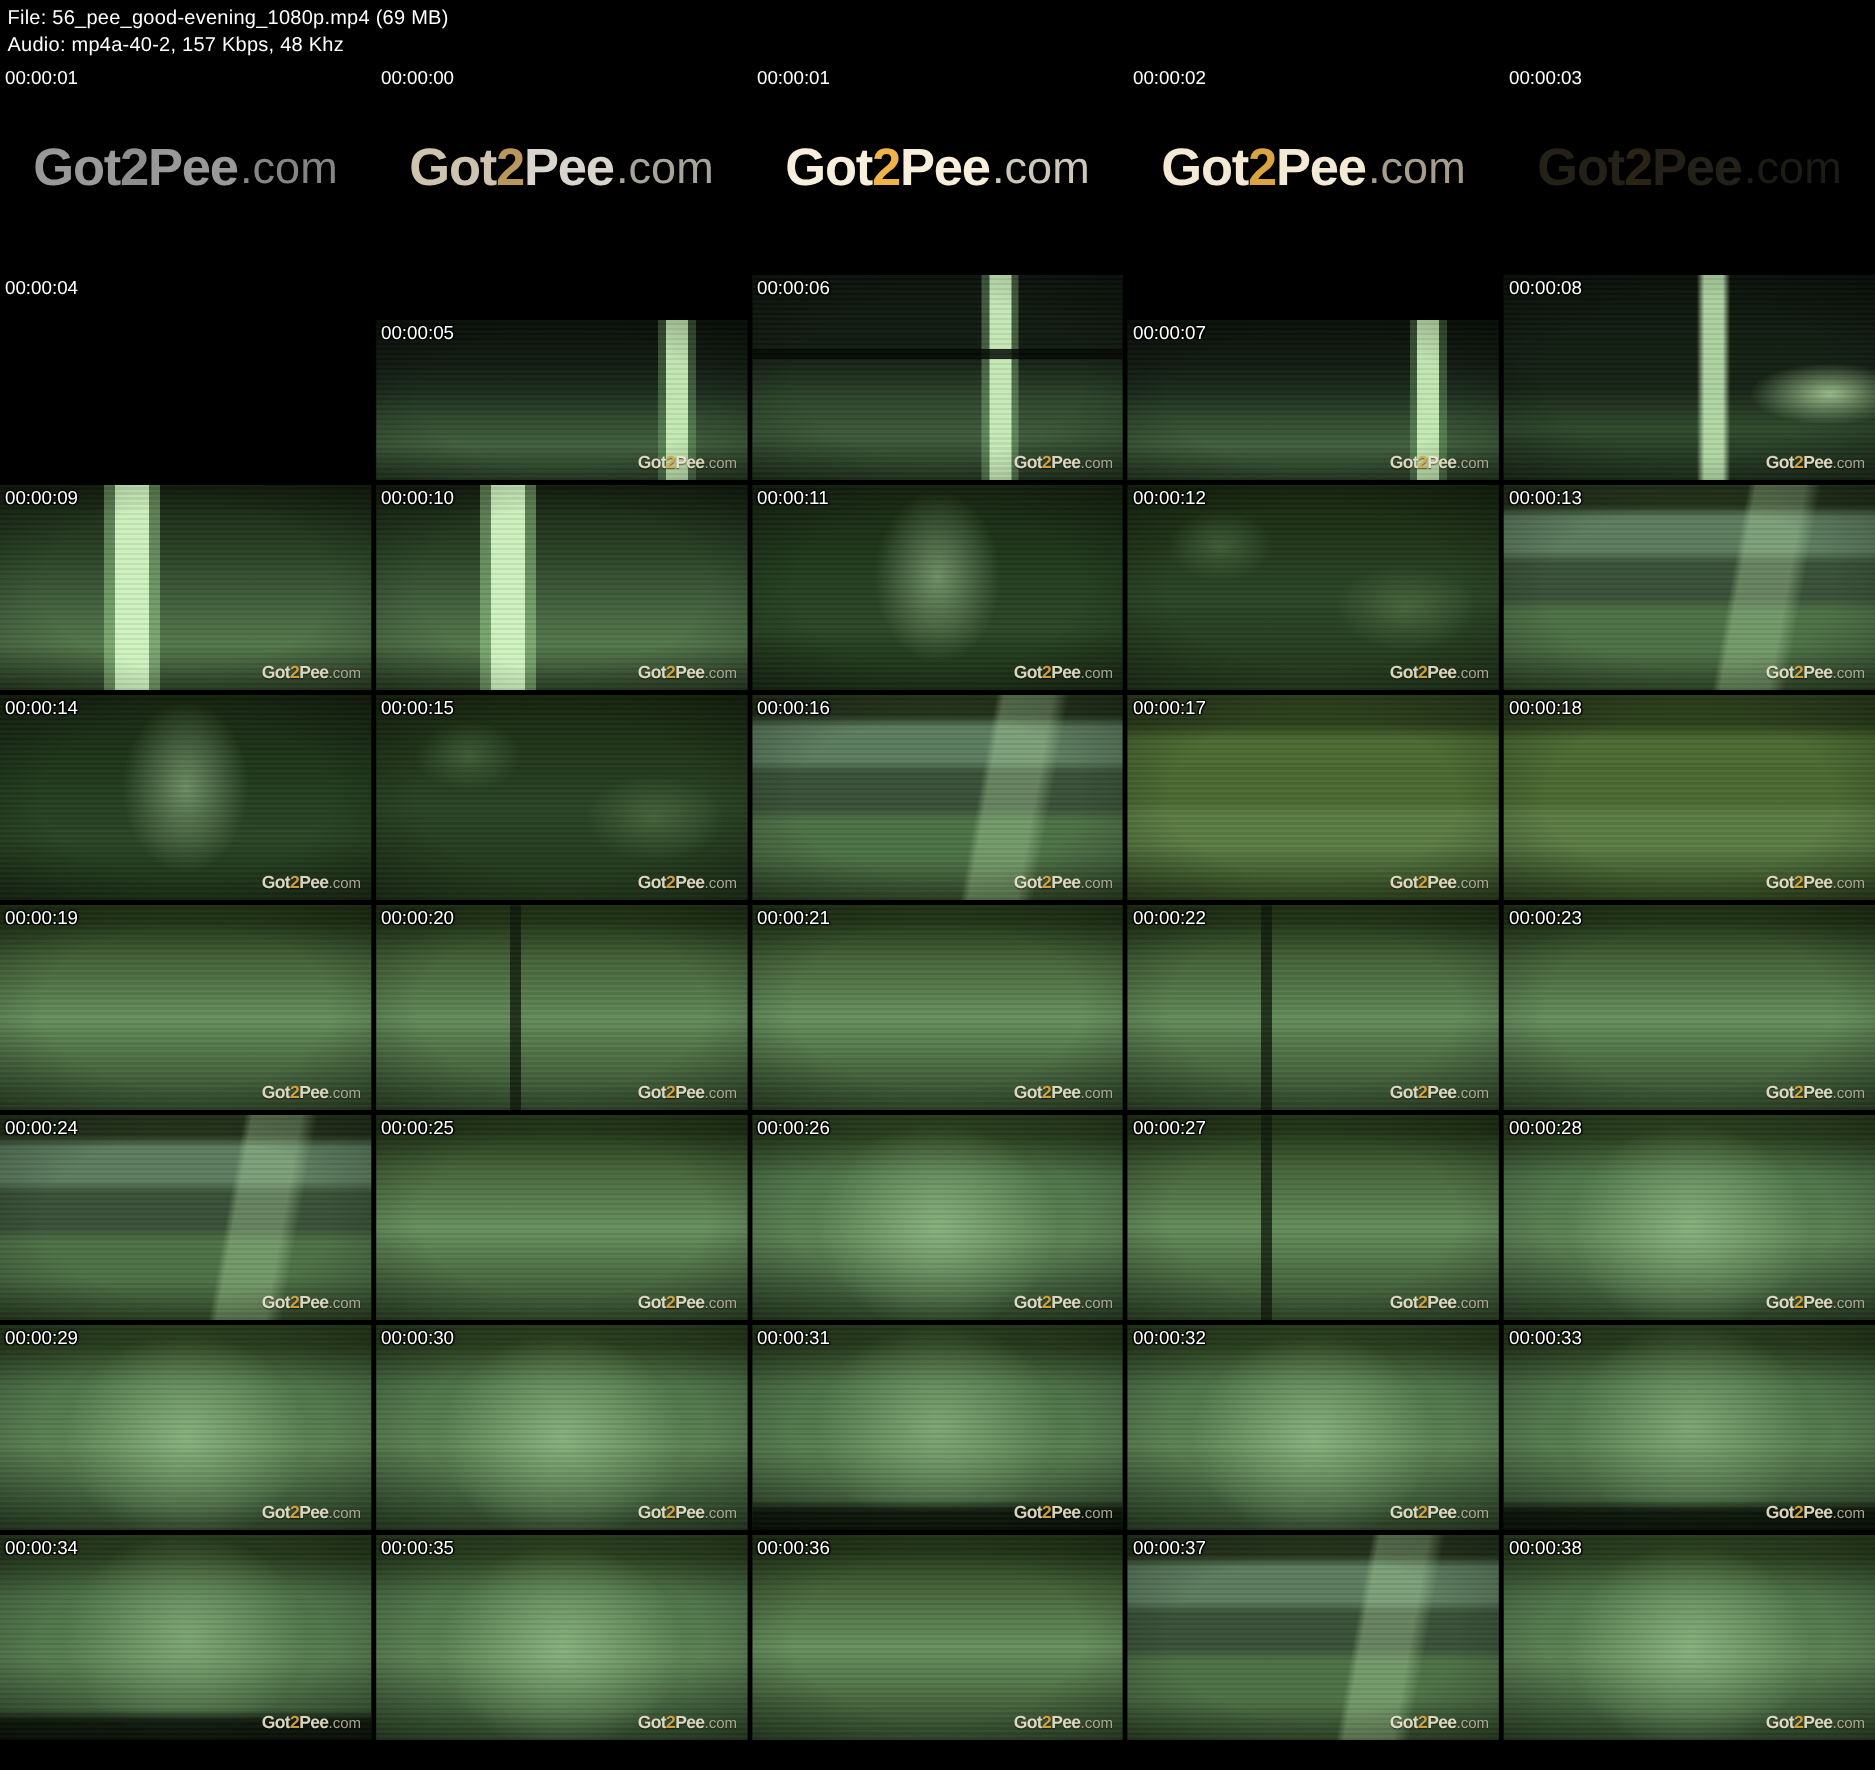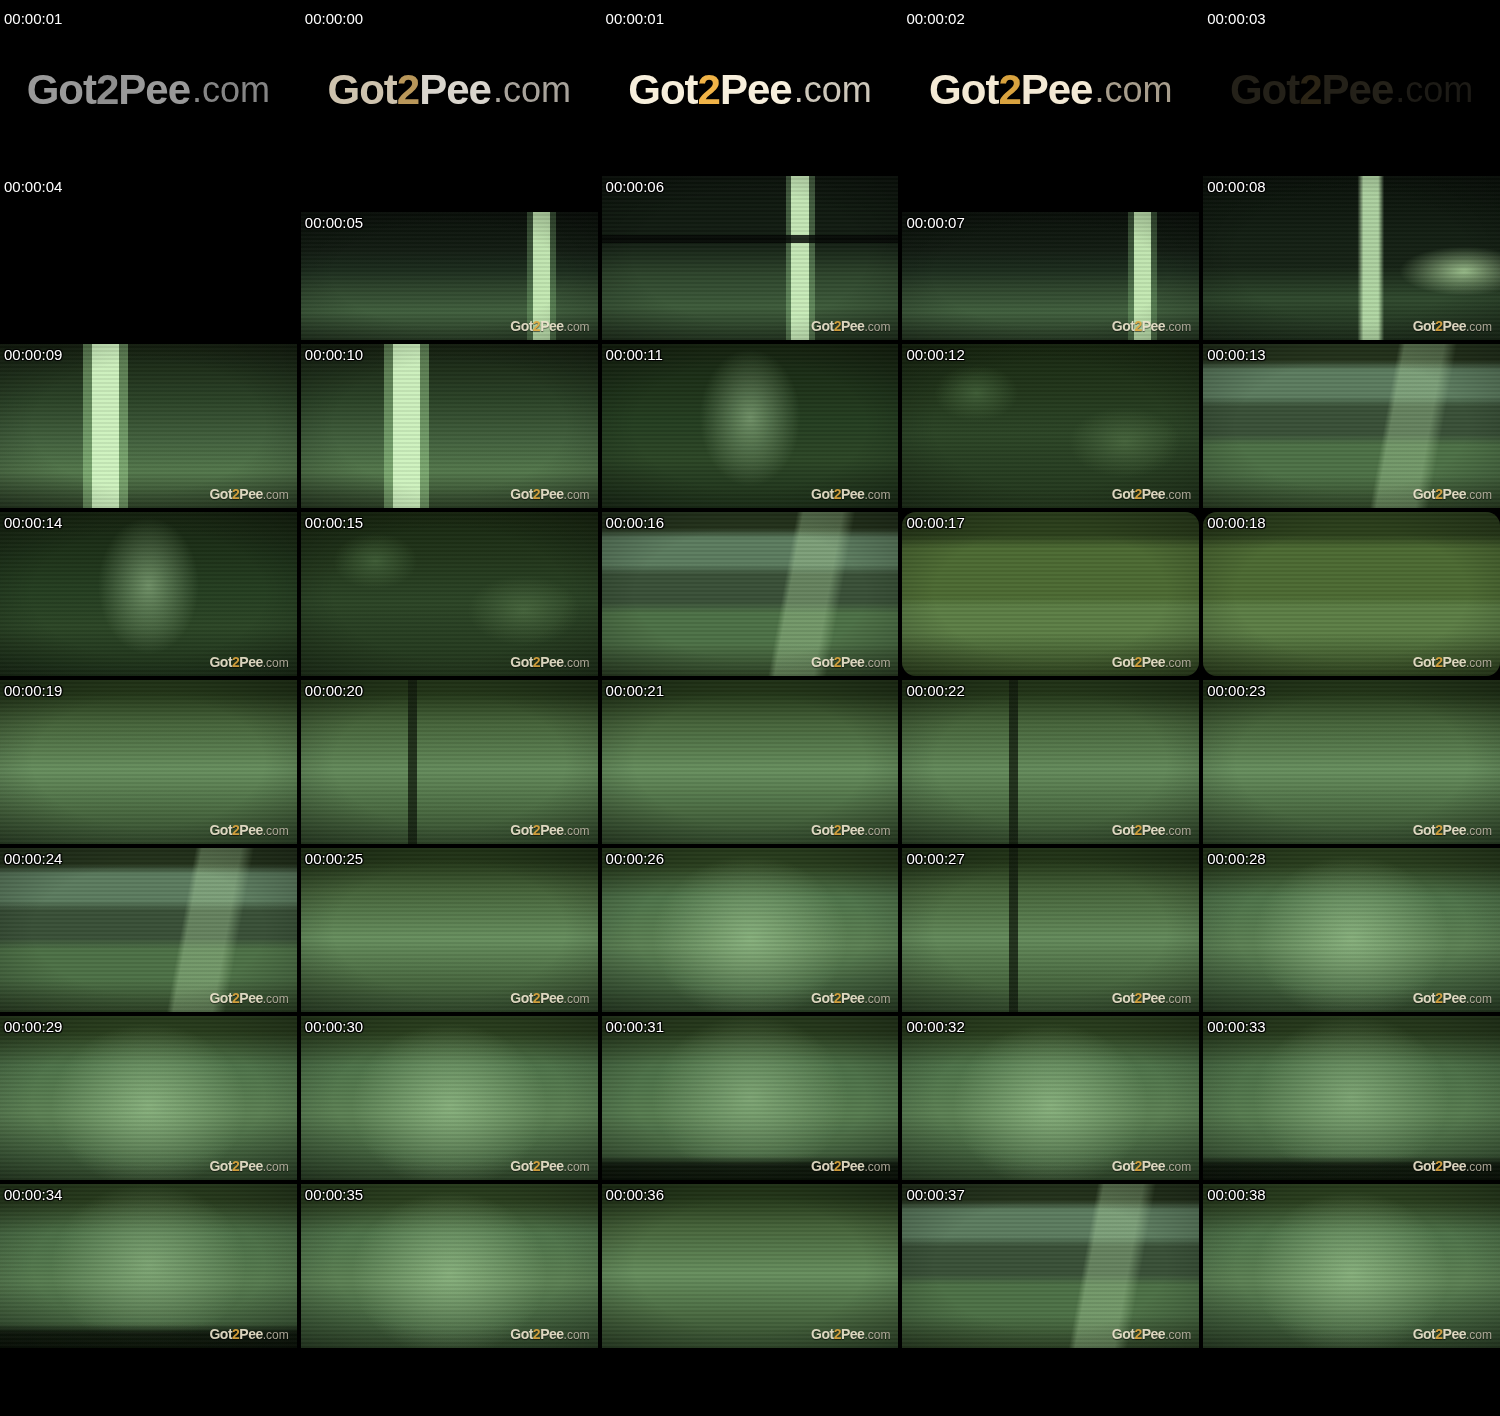--- a/index.html
+++ b/index.html
@@ -122,21 +122,21 @@
   .v-f2 { background:
     radial-gradient(ellipse 60px 40px at 25% 30%, rgba(90,130,80,.5), transparent 70%),
     radial-gradient(ellipse 80px 50px at 75% 60%, rgba(110,150,95,.4), transparent 70%),
     linear-gradient(180deg, #17260f 0%, #2c4526 55%, #22361c 100%);
   }
   .v-c1 { background:
     linear-gradient(100deg, transparent 0 60%, rgba(185,225,170,.35) 62% 74%, transparent 78%),
     linear-gradient(180deg, #24331c 0 10%, #5d7d60 16% 32%, #3a5138 38% 55%, #4e7247 62% 80%, #2f4527 100%);
   }
   .v-g1 { background:
-    linear-gradient(180deg, #2c401c 0 14%, #4d6b33 22% 52%, #5d7f46 58% 74%, #2f441f 100%); border-radius: 14px;
+    linear-gradient(180deg, #2c401c 0 14%, #4d6b33 22% 52%, #5d7f46 58% 74%, #2f441f 100%);
   }
   .v-m1 { background:
     linear-gradient(180deg, #233618 0 8%, #46643a 26%, #68905f 55%, #4a6a41 80%, #324a2c 100%);
   }
   .v-m2 { background:
     linear-gradient(90deg, transparent 0 36%, rgba(16,26,12,.78) 36% 39%, transparent 39%),
     linear-gradient(180deg, #233618 0 8%, #46643a 26%, #658c5c 55%, #4a6a41 80%, #324a2c 100%);
   }
   .v-o1 { background:
     radial-gradient(ellipse 130px 110px at 50% 55%, rgba(165,208,152,.6), transparent 75%),
@@ -145,20 +145,22 @@
   .v-o2 { background:
     linear-gradient(180deg, transparent 0 85%, rgba(10,18,8,.85) 91% 100%),
     radial-gradient(ellipse 130px 110px at 50% 50%, rgba(160,202,148,.55), transparent 75%),
     linear-gradient(180deg, #283c1d 0 10%, #4c7047 30%, #587d51 60%, #3d5a38 88%, #16220f 100%);
   }
 </style>
 </head>
 <body>
 
 <div class="meta">
+  <div>File: 56_pee_good-evening_1080p.mp4 (69 MB)</div>
+  <div>Audio: mp4a-40-2, 157 Kbps, 48 Khz</div>
 </div>
 
 <div class="grid" id="grid">
     <div class="tile logo-gray">
     <span class="ts">00:00:01</span>
     <div class="logo">
       <span class="b g1">Got</span>
         <span class="b g2">2</span>
         <span class="b g3">Pee</span>
         <span class="c">.com</span>

